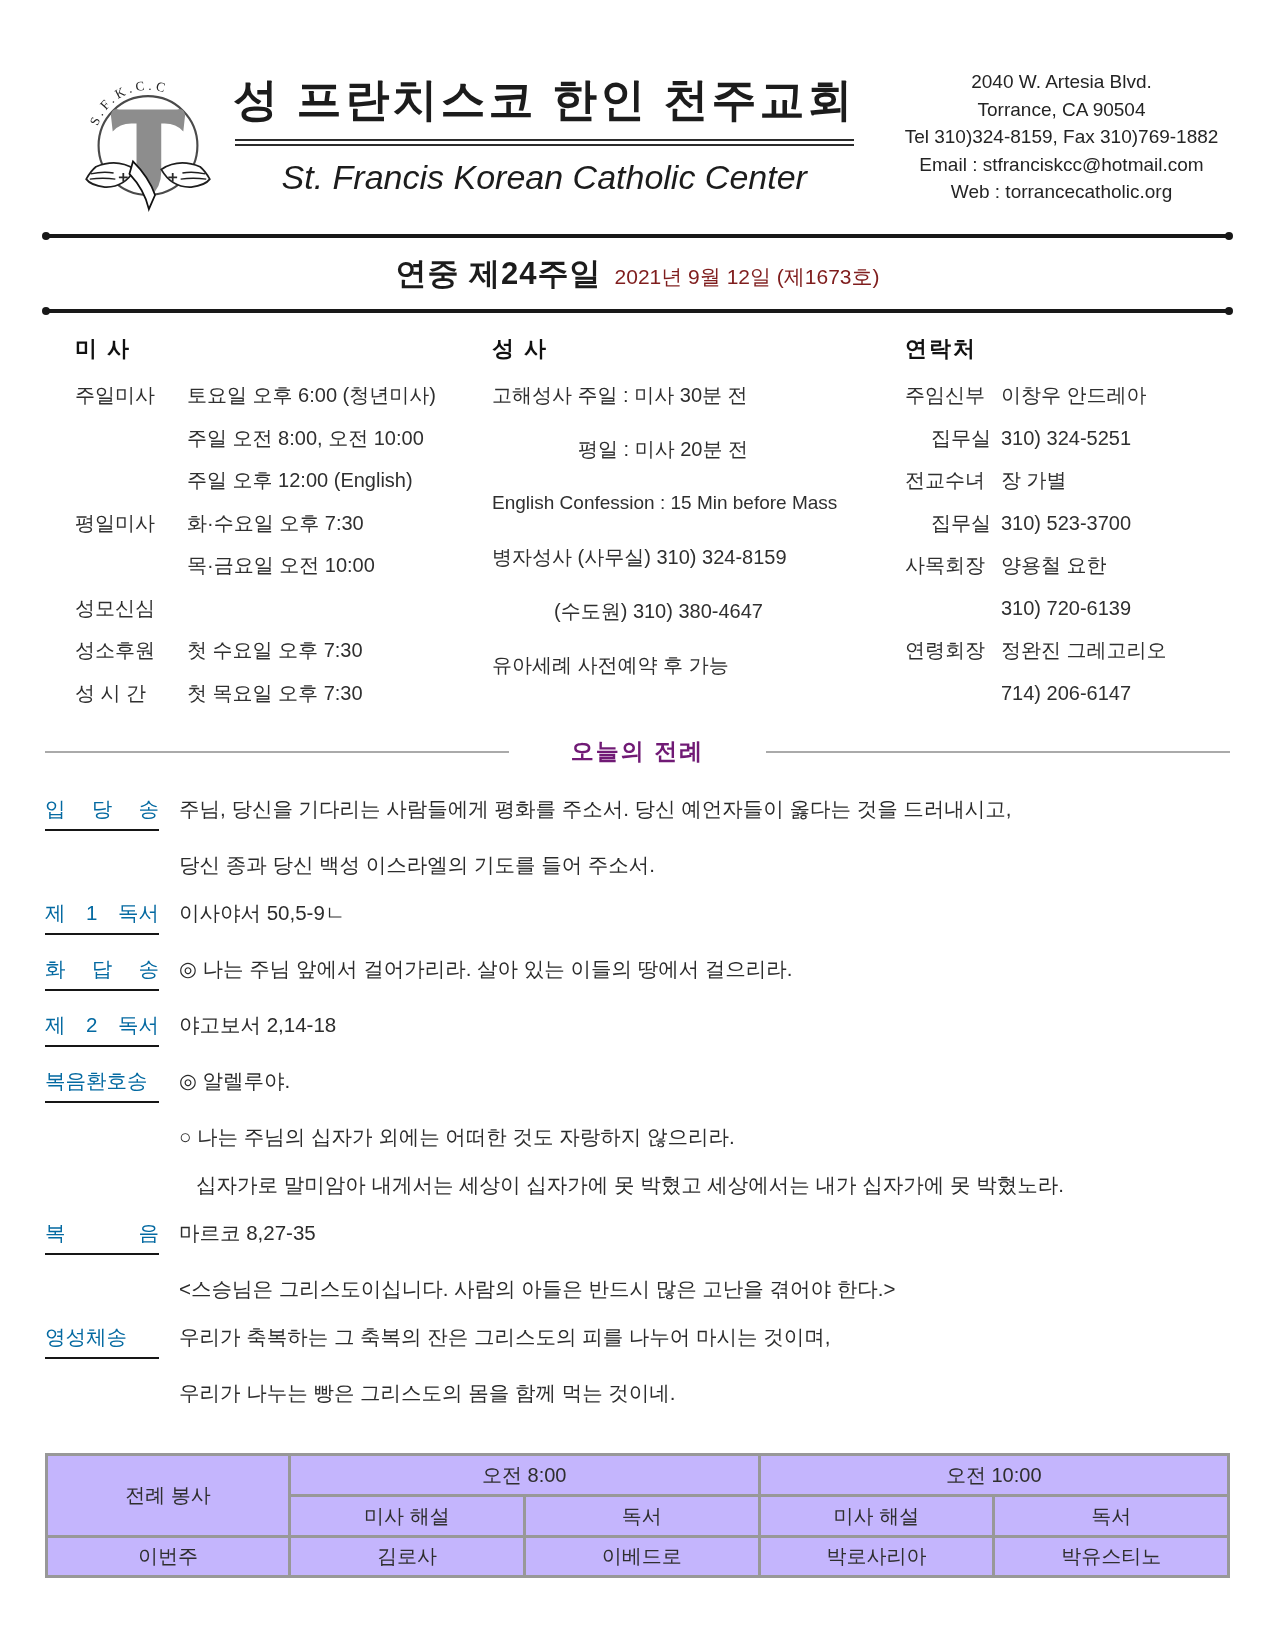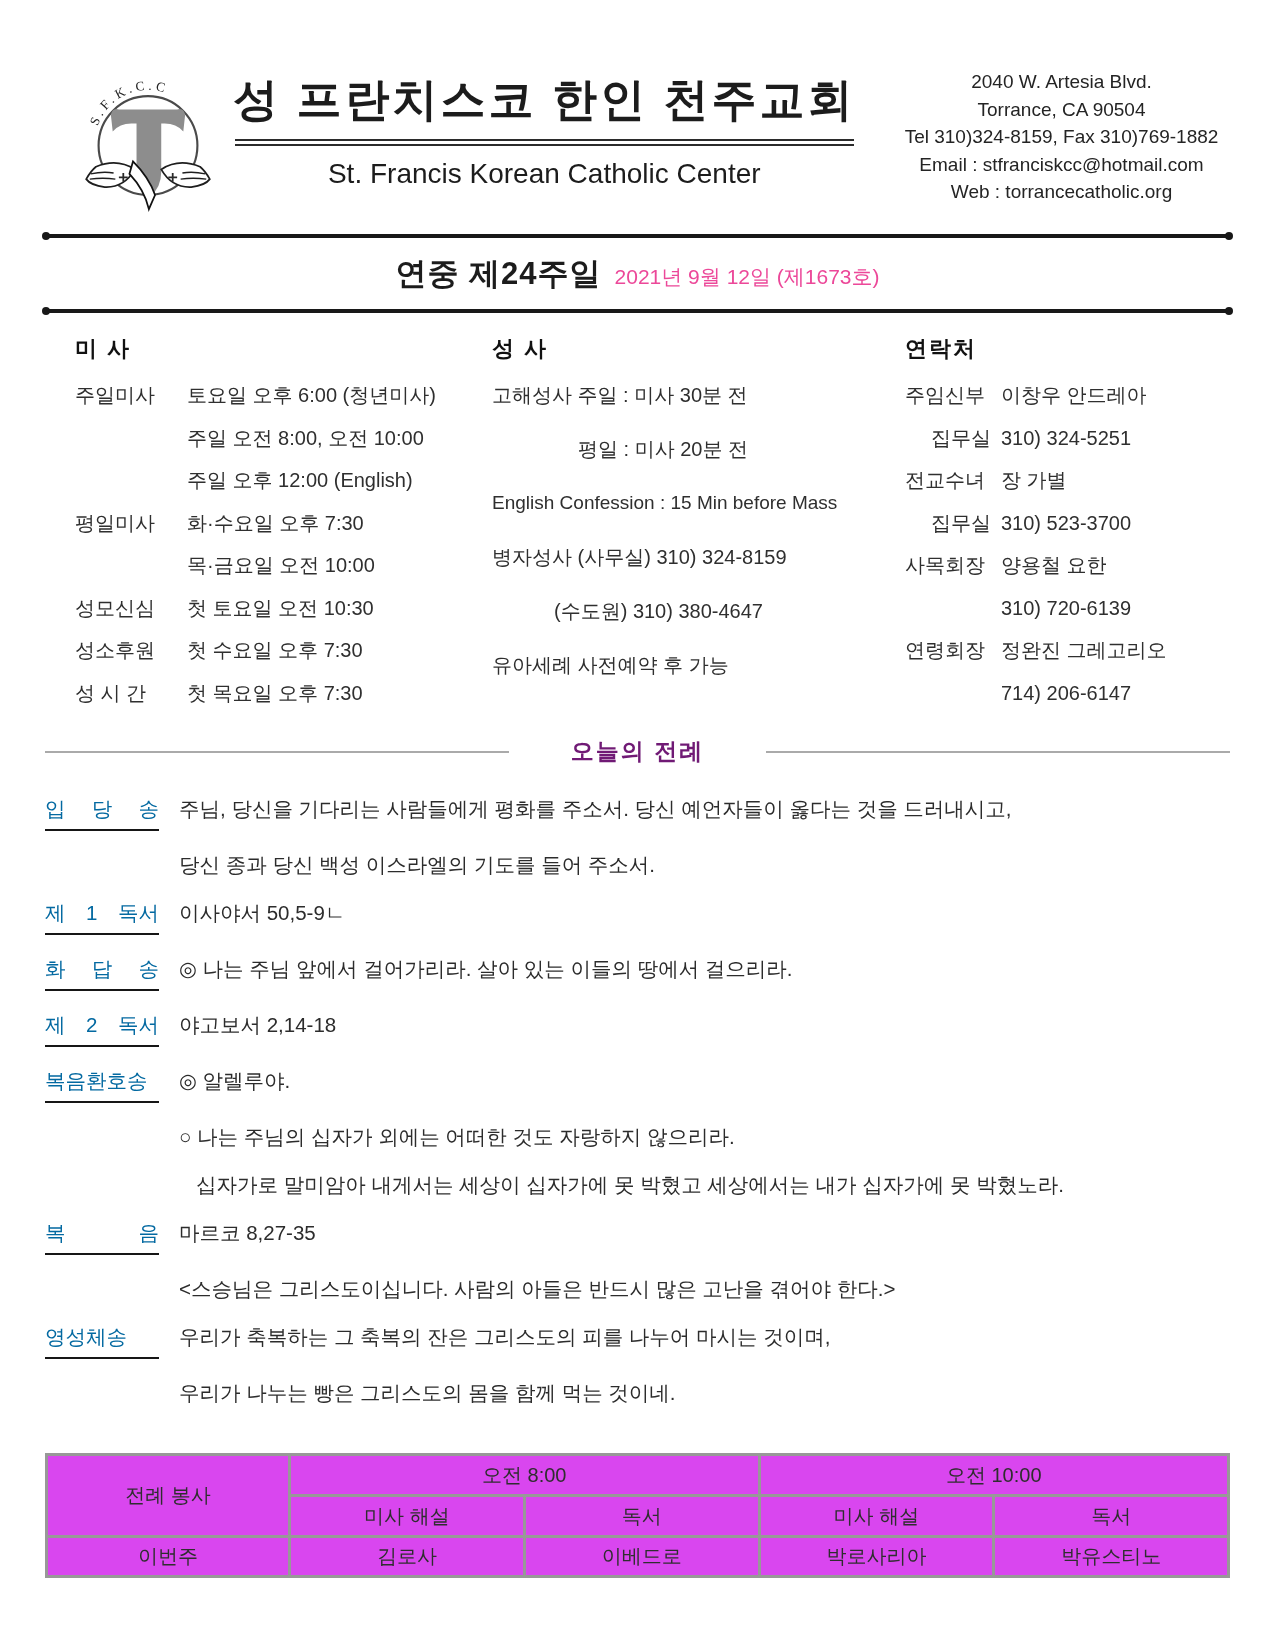--- a/index.html
+++ b/index.html
@@ -10,31 +10,31 @@
     font-family:"Liberation Sans","DejaVu Sans",sans-serif;
   }
   .page { width:1275px; height:1650px; padding:54px 45px 0; overflow:hidden; background:#fff; }
 
   
   .header { display:flex; align-items:flex-start; }
   .logo-wrap { flex:0 0 175px; padding-left:28px; }
   .org-names { flex:1; text-align:center; padding:16px 6px 0 10px; }
   .org-kr { font-size:45px; font-weight:bold; letter-spacing:3px; white-space:nowrap; }
   .name-divider { height:7px; border-top:2px solid #2b2b2b; border-bottom:2px solid #2b2b2b; margin:9px 2px 12px; }
-  .org-en { font-size:28px; white-space:nowrap; }
+  .org-en { font-size:34px; white-space:nowrap;font-style:italic; }
   .contact-block { flex:0 0 400px; text-align:center; font-size:19px; line-height:27.5px; padding-top:14px; color:#242424; }
 
   
   .rule { position:relative; height:4px; background:#181818; border-radius:2px; }
   .rule::before,.rule::after { content:""; position:absolute; top:-2px; width:8px; height:8px; border-radius:50%; background:#181818; }
   .rule::before { left:-3px; } .rule::after { right:-3px; }
   .rule-top { margin-top:14px; }
   .masthead { display:flex; justify-content:center; align-items:baseline; gap:13px; padding:15px 0 14px; }
   .bulletin-title { font-size:31px; font-weight:bold; letter-spacing:1px; }
-  .bulletin-date { font-size:21px; color:#ec4899; }
+  .bulletin-date { font-size:21px; color:#7f1d1d; }
 
   
   .info-cols { display:flex; margin-top:16px; }
   .col { font-size:20px; color:#2f2f2f; }
   .col-mass { flex:0 0 420px; padding-left:30px; }
   .col-sacraments { flex:0 0 400px; padding-left:27px; }
   .col-contacts { flex:1; padding-left:40px; }
   .col-heading { font-size:22px; font-weight:bold; letter-spacing:2px; line-height:40px; margin-bottom:5px; color:#111; }
   .kv-row { display:flex; line-height:42.5px; }
   .kv-label { flex:0 0 112px; }
@@ -52,21 +52,21 @@
   .section-head .title { font-size:23px; font-weight:bold; letter-spacing:2px; padding:0 62px; color:#701a75; }
   .lit-line { display:flex; font-size:20.5px; margin-bottom:20px; color:#2c2c2c; }
   .lit-label { flex:0 0 114px; margin-right:20px; white-space:nowrap; color:#0369a1;
                text-align:justify; text-align-last:justify; align-self:flex-start; }
   .lit-label.underlined { border-bottom:2px solid #161616; padding-bottom:6px; }
   .lit-text { flex:1; white-space:nowrap; }
   .lit-text.indent { padding-left:17px; }
 
   
   .schedule { width:100%; border-collapse:collapse; margin-top:46px; font-size:20px; color:#2e2e2e; table-layout:fixed; }
-  .schedule th,.schedule td { border:3px solid #989898; text-align:center; font-weight:normal; background:#d946ef; }
+  .schedule th,.schedule td { border:3px solid #989898; text-align:center; font-weight:normal; background:#c4b5fd; }
   .schedule th { height:41px; }
   .schedule td { height:40px; }
   .schedule .corner { width:243px; }
 </style>
 </head>
 <body>
 
 <div class="page">
 
   <div class="header">
@@ -133,21 +133,20 @@
       <div class="kv-row">
           <span class="kv-label">평일미사</span>
           <span class="kv-value">화·수요일 오후 7:30</span>
         </div>
       <div class="kv-row">
           <span class="kv-label"></span>
           <span class="kv-value">목·금요일 오전 10:00</span>
         </div>
       <div class="kv-row">
           <span class="kv-label">성모신심</span>
-          <span class="kv-value">첫 토요일 오전 10:30</span>
         </div>
       <div class="kv-row">
           <span class="kv-label">성소후원</span>
           <span class="kv-value">첫 수요일 오후 7:30</span>
         </div>
       <div class="kv-row">
           <span class="kv-label">성 시 간</span>
           <span class="kv-value">첫 목요일 오후 7:30</span>
         </div>
     </div>

